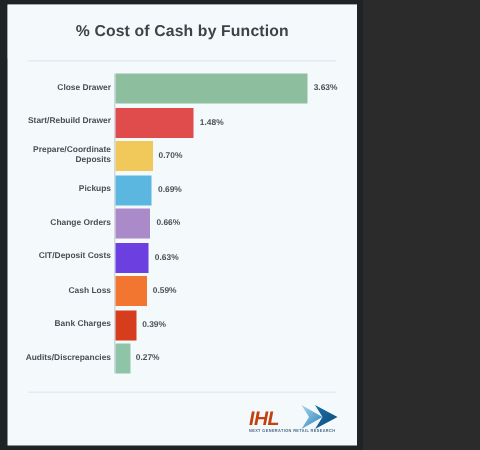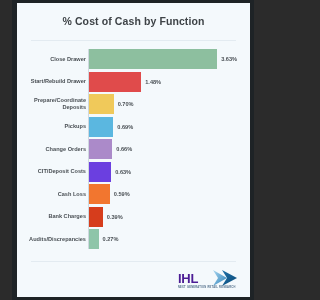--- a/index.html
+++ b/index.html
@@ -15,21 +15,20 @@
   }
 
   #frame {
     position: absolute;
     left: 0; top: 0;
     width: 242px;
     height: 300px;
     background: #1e2326;
     box-sizing: border-box;
     overflow: hidden;
-    margin-left: 12px;
   }
 
   #card {
     position: absolute;
     left: 5px;
     top: 3px;
     width: 233px;
     height: 294px;
     background: #f4f9fc;
     box-sizing: border-box;
@@ -128,21 +127,22 @@
     top: 266px;
     width: 62px;
     height: 24px;
   }
   #logo-word {
     position: absolute;
     left: 2px;
     top: 2px;
     font-size: 13px;
     font-weight: bold;
-    color: #4c1d95;
+    font-style: italic;
+    color: #c2410c;
     letter-spacing: -0.3px;
     text-align: right;
   }
   #logo-mark {
     position: absolute;
     left: 36px;
     top: 0px;
   }
   #logo-tagline {
     position: absolute;

